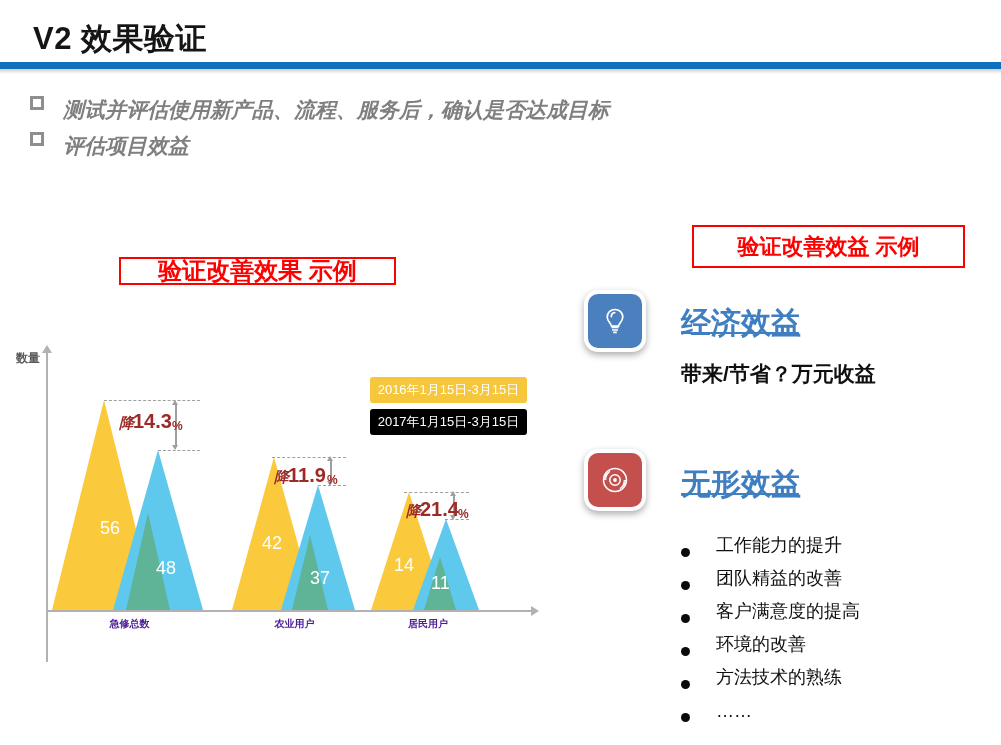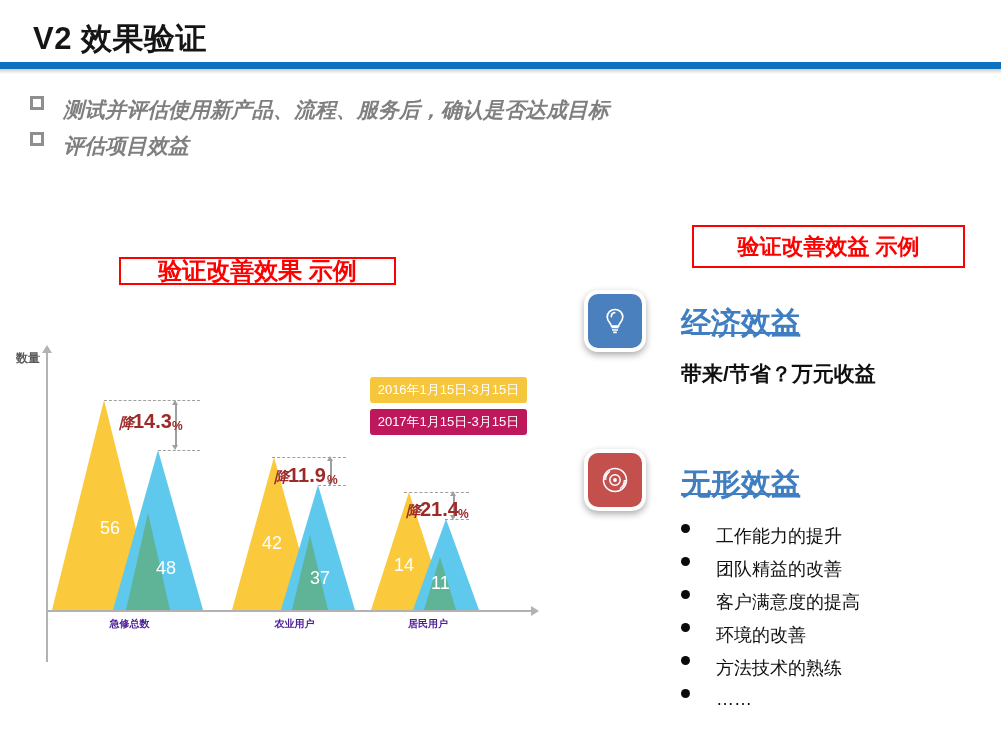--- a/index.html
+++ b/index.html
@@ -101,21 +101,21 @@
               font-family:"Liberation Sans","DejaVu Sans",sans-serif; }
   .drop-pct { font-size:12px; font-weight:bold;
               font-family:"Liberation Sans","DejaVu Sans",sans-serif; }
 
   .legend-chip {
     position:absolute; border-radius:3px; color:#ffffff;
     font-size:13px; display:flex; align-items:center;
     justify-content:center; white-space:nowrap;
   }
   #legend-2016 { left:370px; top:377px; width:157px; height:26px; background:#f6c63c; }
-  #legend-2017 { left:370px; top:409px; width:157px; height:26px; background:#be185d; }
+  #legend-2017 { left:370px; top:409px; width:157px; height:26px; background:#000000; }
 
   
   .benefit-icon {
     position:absolute; width:62px; height:62px; border-radius:14px;
     display:flex; align-items:center; justify-content:center;
     box-shadow:0 3px 7px rgba(0,0,0,0.33);
     border:4px solid #ffffff;
   }
   #icon-economic { left:584px; top:290px; background:#4a80be; }
   #icon-intangible { left:584px; top:449px; background:#c4504e; }
@@ -131,21 +131,21 @@
   }
   #underline-economic { left:681px; top:332px; width:118px; }
   #underline-intangible { left:681px; top:493px; width:118px; }
 
   #economic-detail {
     position:absolute; left:681px; top:360px;
     font-size:21px; font-weight:bold; color:#101010; white-space:nowrap;
   }
 
   #intangible-list { position:absolute; left:681px; top:524px; width:300px; }
-  .li-row { display:flex; align-items:flex-start; height:33px; }
+  .li-row { display:flex; align-items:flex-end; height:33px; }
   .li-dot {
     width:9px; height:9px; border-radius:50%; background:#0a0a0a;
     margin-right:26px; flex:0 0 auto;
   }
   .li-text { font-size:18px; color:#101010; white-space:nowrap; }
 </style>
 </head>
 <body>
 
 <div id="slide-title">V2 效果验证</div>

